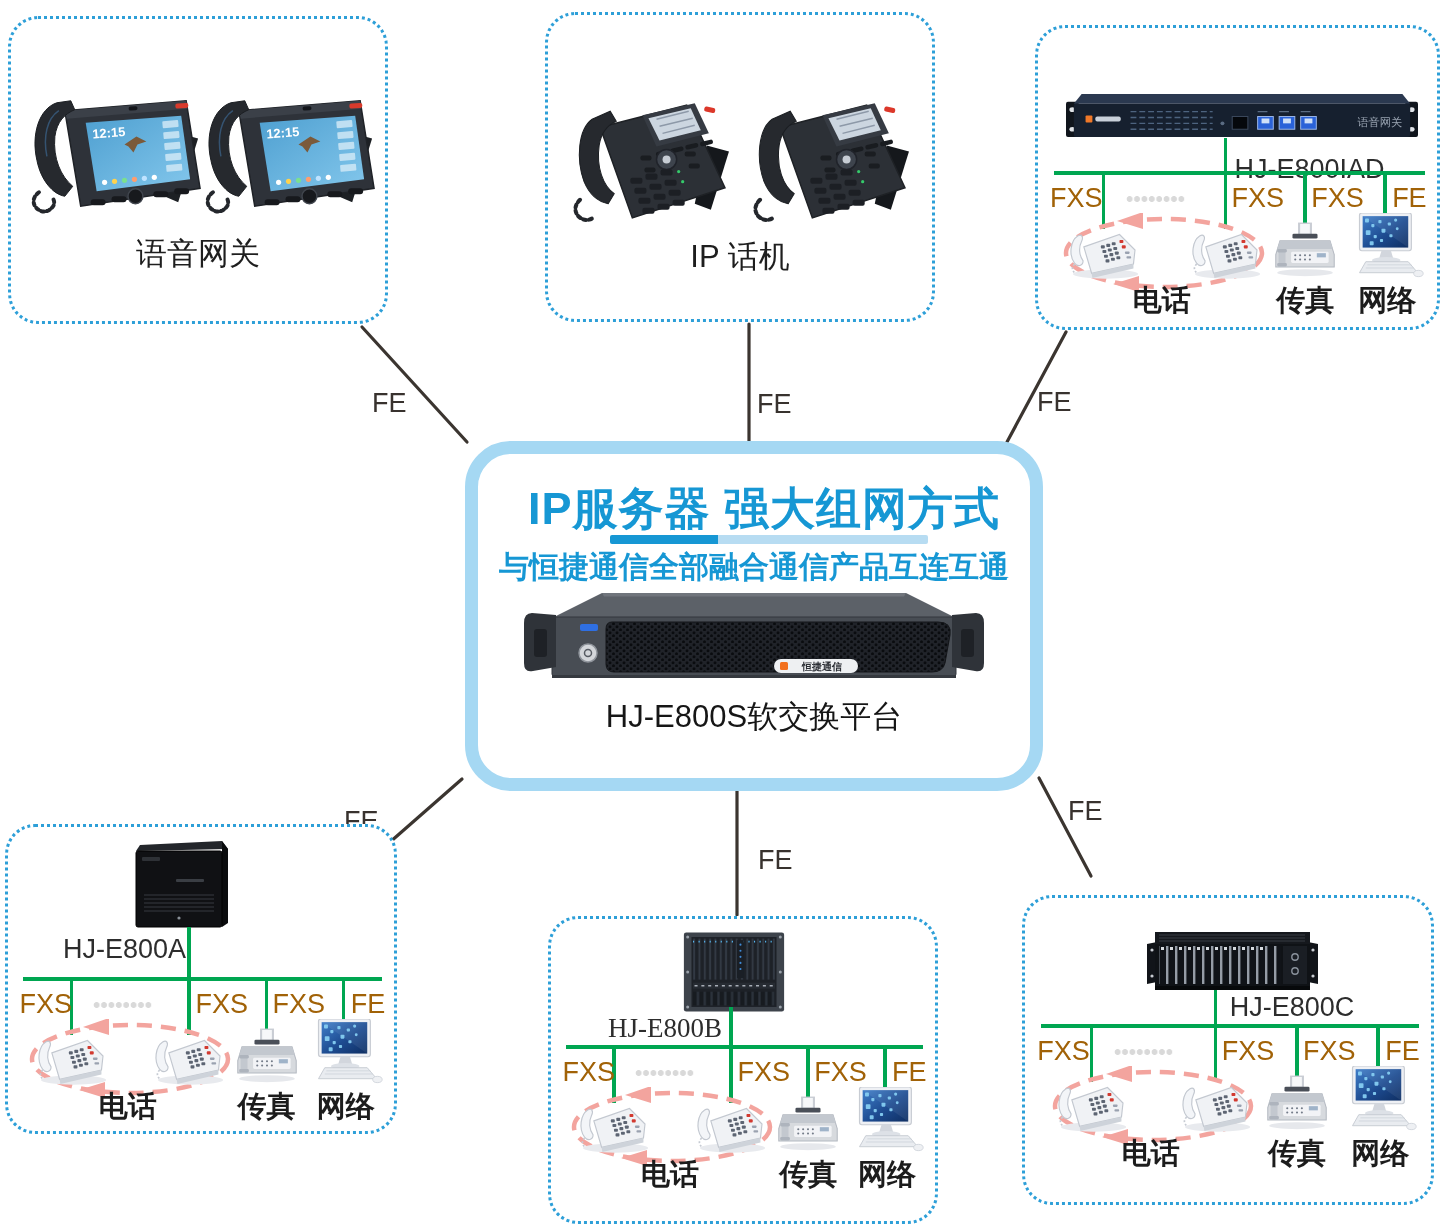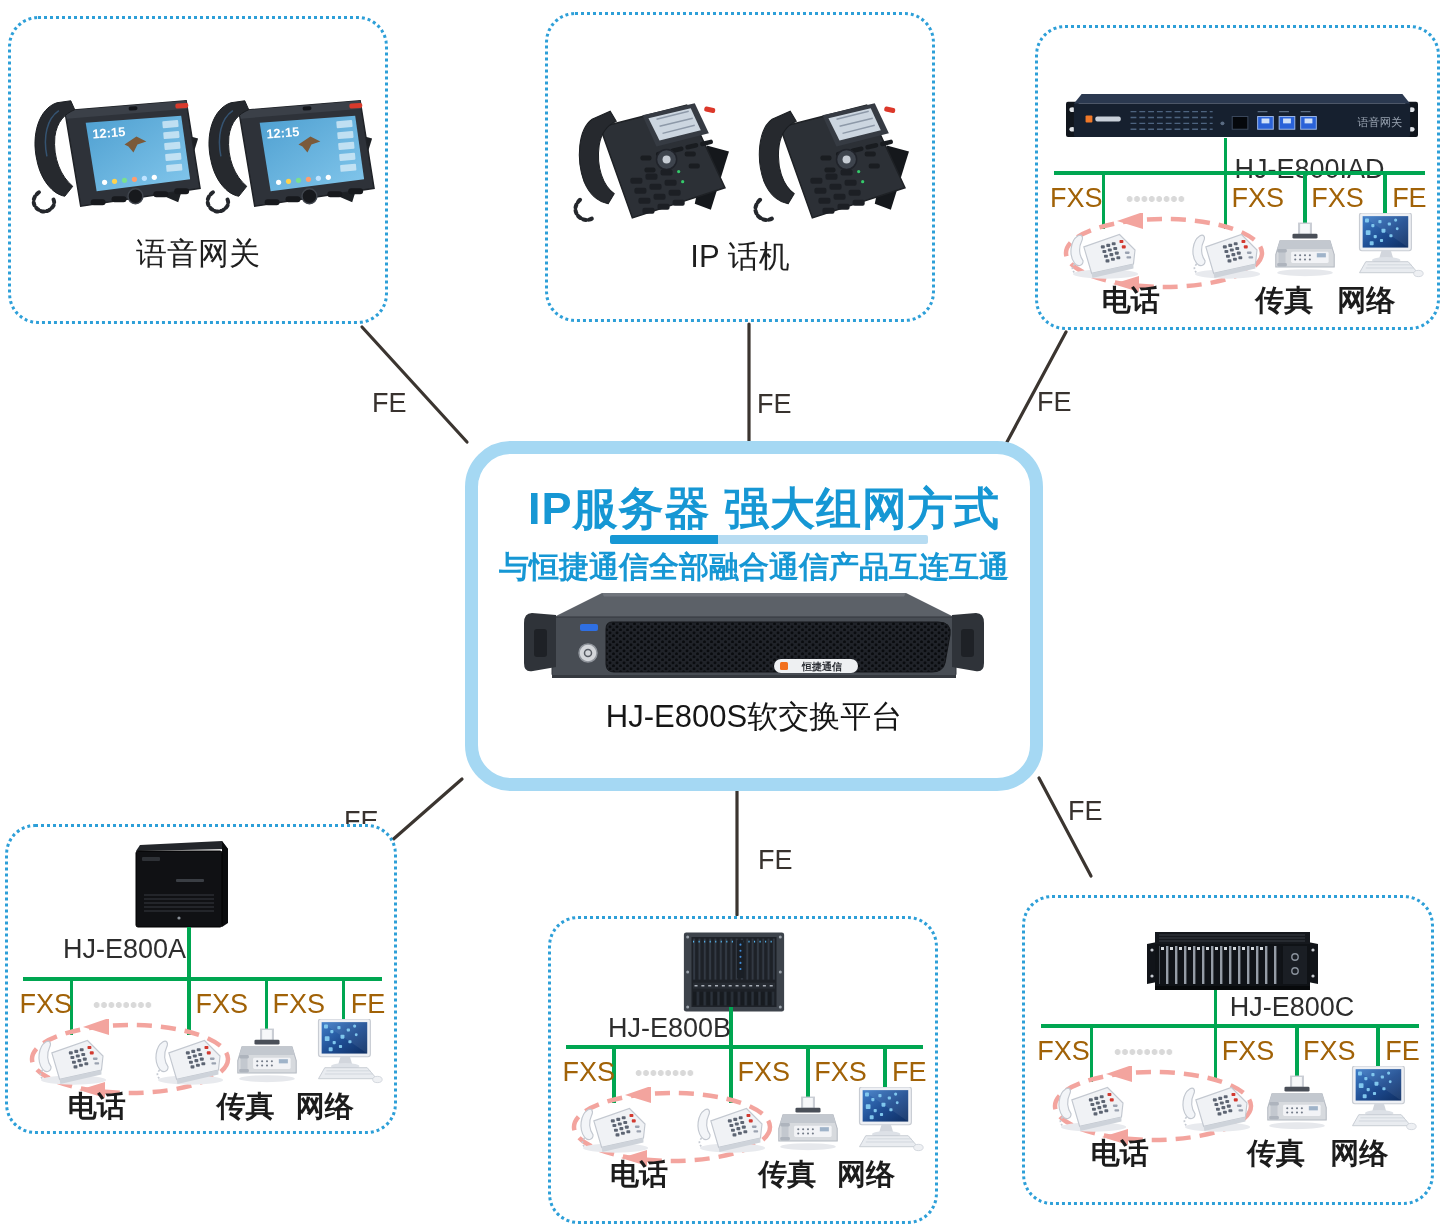--- a/index.html
+++ b/index.html
@@ -30,33 +30,33 @@
   .drop{top:calc(var(--busY) + 2px);height:56px;}
   .d1{left:calc(16.5% - 2px);} .d2{left:calc(47% - 2px);} .d3{left:calc(67% - 2px);} .d4{left:calc(87% - 2px);}
   .devline{left:calc(47% - 2px);}
   #box-iad .devline{top:110px;height:35px;}
   #box-a   .devline{top:100px;height:52px;}
   #box-b   .devline{top:88px;height:40px;}
   #box-c   .devline{top:92px;height:36px;}
   .gwname{position:absolute;font-size:27px;color:#2d2d2d;white-space:nowrap;}
   #box-iad .gwname{left:calc(47% + 9px);top:112px;margin-top:14px;}
   #box-a   .gwname{left:55px;top:107px;}
-  #box-b   .gwname{left:57px;top:94px;}
+  #box-b   .gwname{left:57px;top:94px;font-family:Liberation Serif, serif;}
   #box-c   .gwname{left:calc(47% + 14px);top:94px;}
   .port{position:absolute;top:calc(var(--busY) + 12px);font-size:27px;color:#a16207;}
   .p1{left:3%;} .p2{left:calc(47% + 6px);} .p3{left:calc(67% + 6px);} .p4{left:calc(87% + 7px);}
   .dots{position:absolute;left:22%;top:calc(var(--busY) + 23px);width:59px;height:10px;
         background-image:radial-gradient(circle at 3.6px 5px,#d9d9d9 2.6px,rgba(0,0,0,0) 3.3px);
         background-size:7.4px 10px;background-repeat:repeat-x;}
   .ell{position:absolute;left:calc(31.5% - 103px);top:calc(var(--busY) + 42px);width:206px;height:82px;}
   .ap1{position:absolute;left:calc(16.5% - 39px);top:calc(var(--busY) + 48px);width:78px;height:62px;}
   .ap2{position:absolute;left:calc(47% - 39px);top:calc(var(--busY) + 48px);width:78px;height:62px;}
   .faxi{position:absolute;left:calc(67% - 32px);top:calc(var(--busY) + 50px);width:64px;height:56px;}
   .pci{position:absolute;left:calc(87.5% - 37px);top:calc(var(--busY) + 42px);width:74px;height:66px;}
-  .cap{position:absolute;top:calc(var(--busY) + 110px);font-size:29px;font-weight:600;color:#1c1c1c;}
+  .cap{position:absolute;top:calc(var(--busY) + 110px);font-size:29px;font-weight:600;color:#1c1c1c;text-align:center;}
   .cap-phones{left:calc(31% - 60px);width:120px;}
   .cap-fax{left:calc(67% - 50px);width:100px;}
   .cap-net{left:calc(87.5% - 50px);width:100px;}
   .dev-iad{position:absolute;left:28px;top:64px;width:352px;height:51px;}
   .dev-a{position:absolute;left:118px;top:10px;width:110px;height:95px;}
   .dev-b{position:absolute;left:112px;top:12px;width:142px;height:82px;}
   .dev-c{position:absolute;left:120px;top:32px;width:175px;height:64px;}
   
   .hub{position:absolute;left:465px;top:441px;width:578px;height:350px;border:13px solid #a5d8f3;
        border-radius:46px;background:#fff;box-sizing:border-box;}

